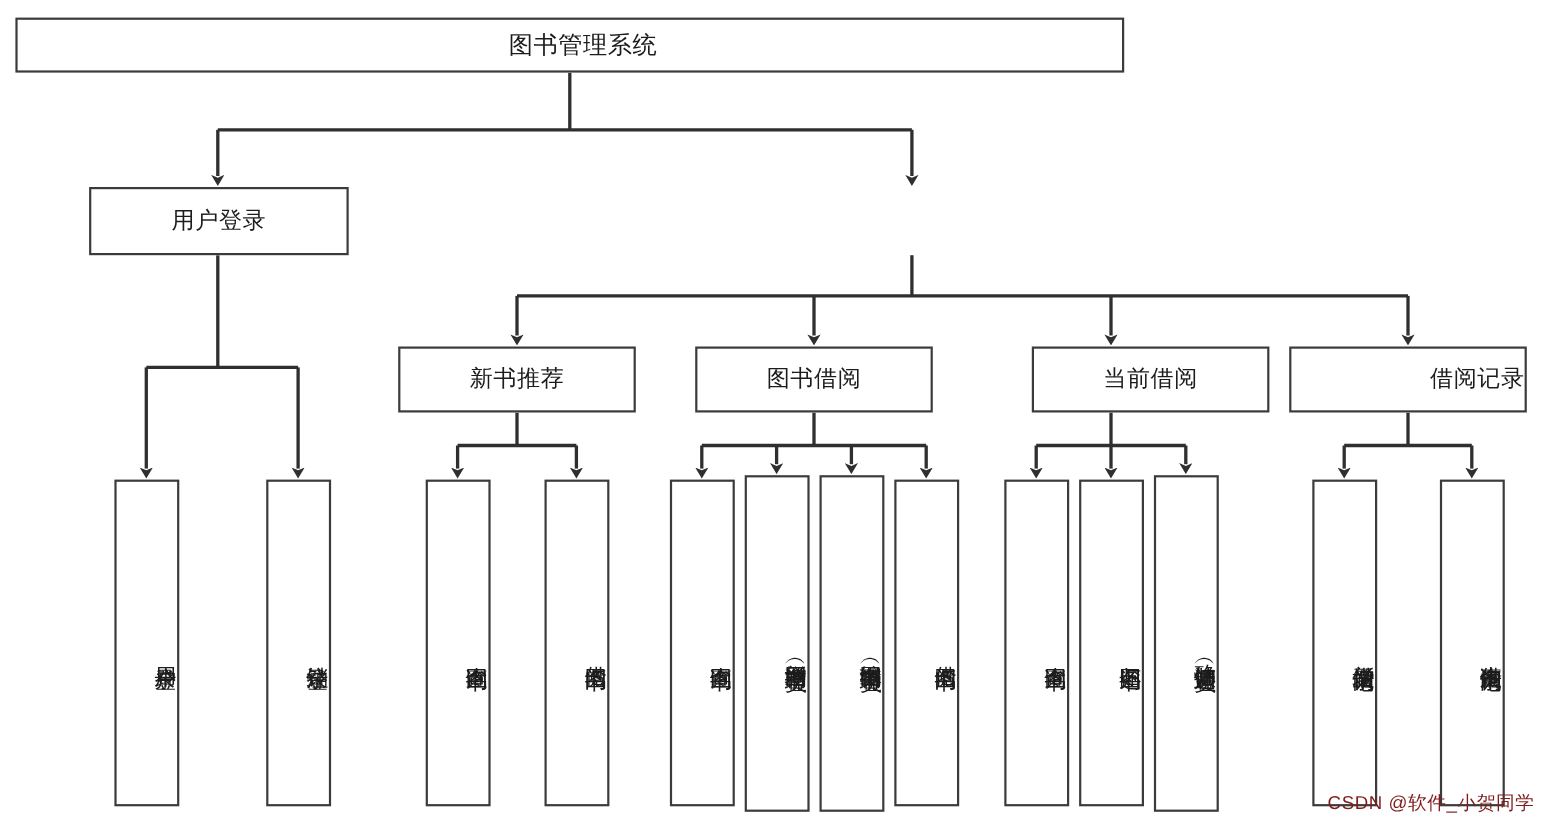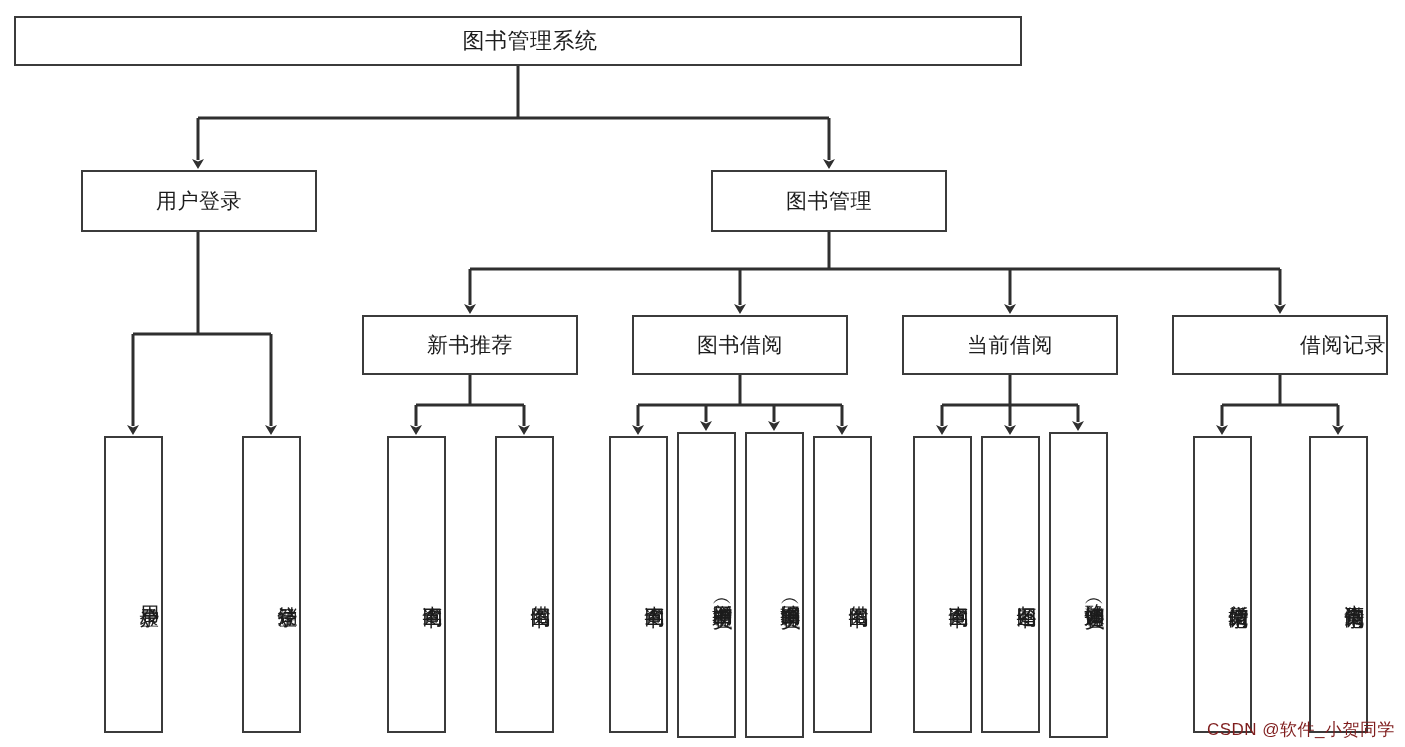--- a/index.html
+++ b/index.html
@@ -129,31 +129,28 @@
     </g>
   </svg>
 
   <div class="node node-h node-root" style="left:14px; top:16px; width:1008px; height:50px;padding-left:24px;">
     <span>图书管理系统</span>
   </div>
 
   <div class="node node-h" style="left:81px; top:170px; width:236px; height:62px;">
     <span>用户登录</span>
   </div>
-  <div class="node node-h" style="left:711px; top:170px; width:236px; height:62px;">
-    <span>图书管理</span>
-  </div>
 
   <div class="node node-h" style="left:632px; top:315px; width:216px; height:60px;">
     <span>图书借阅</span>
   </div>
   <div class="node node-h" style="left:362px; top:315px; width:216px; height:60px;">
     <span>新书推荐</span>
   </div>
-  <div class="node node-h" style="left:902px; top:315px; width:216px; height:60px;">
+  <div class="node node-h" style="left:938px; top:315px; width:216px; height:60px;">
     <span>当前借阅</span>
   </div>
   <div class="node node-h" style="left:1172px; top:315px; width:216px; height:60px;justify-content:flex-end;">
     <span>借阅记录</span>
   </div>
 
   <div class="node node-v" style="left:104px; top:436px; width:59px; height:297px;">
     <span>用户登录</span>
   </div>
   <div class="node node-v" style="left:242px; top:436px; width:59px; height:297px;">

